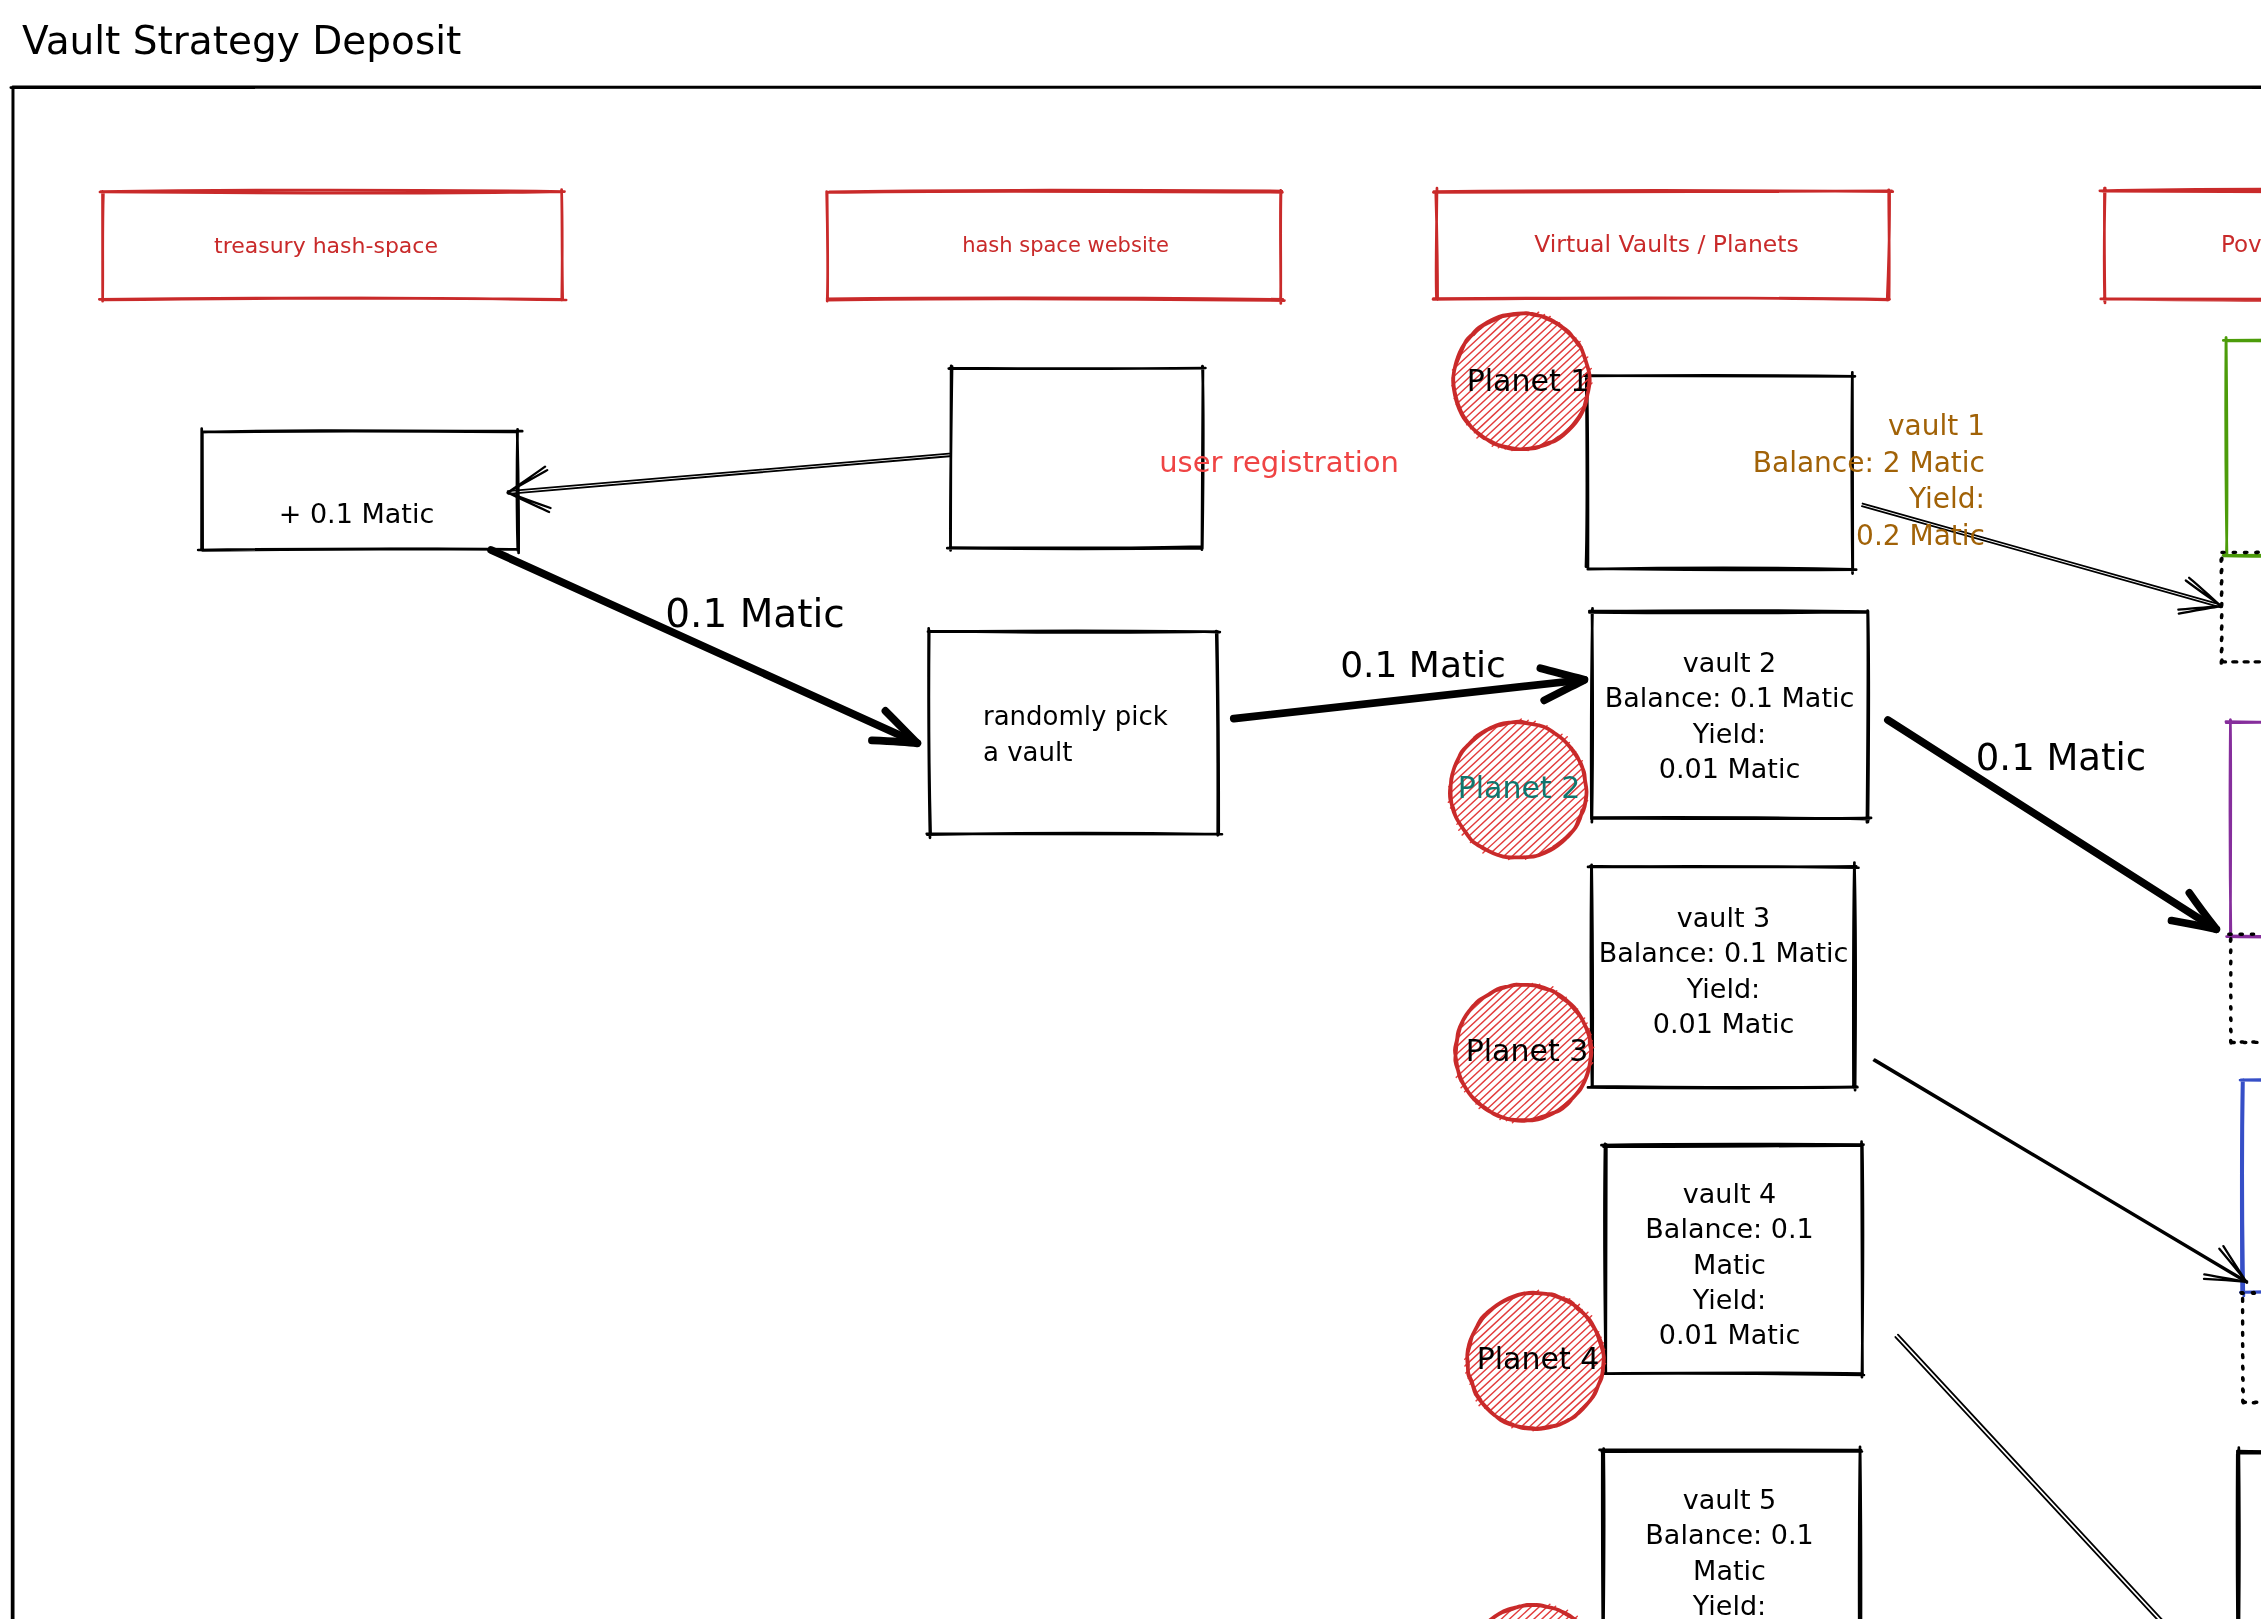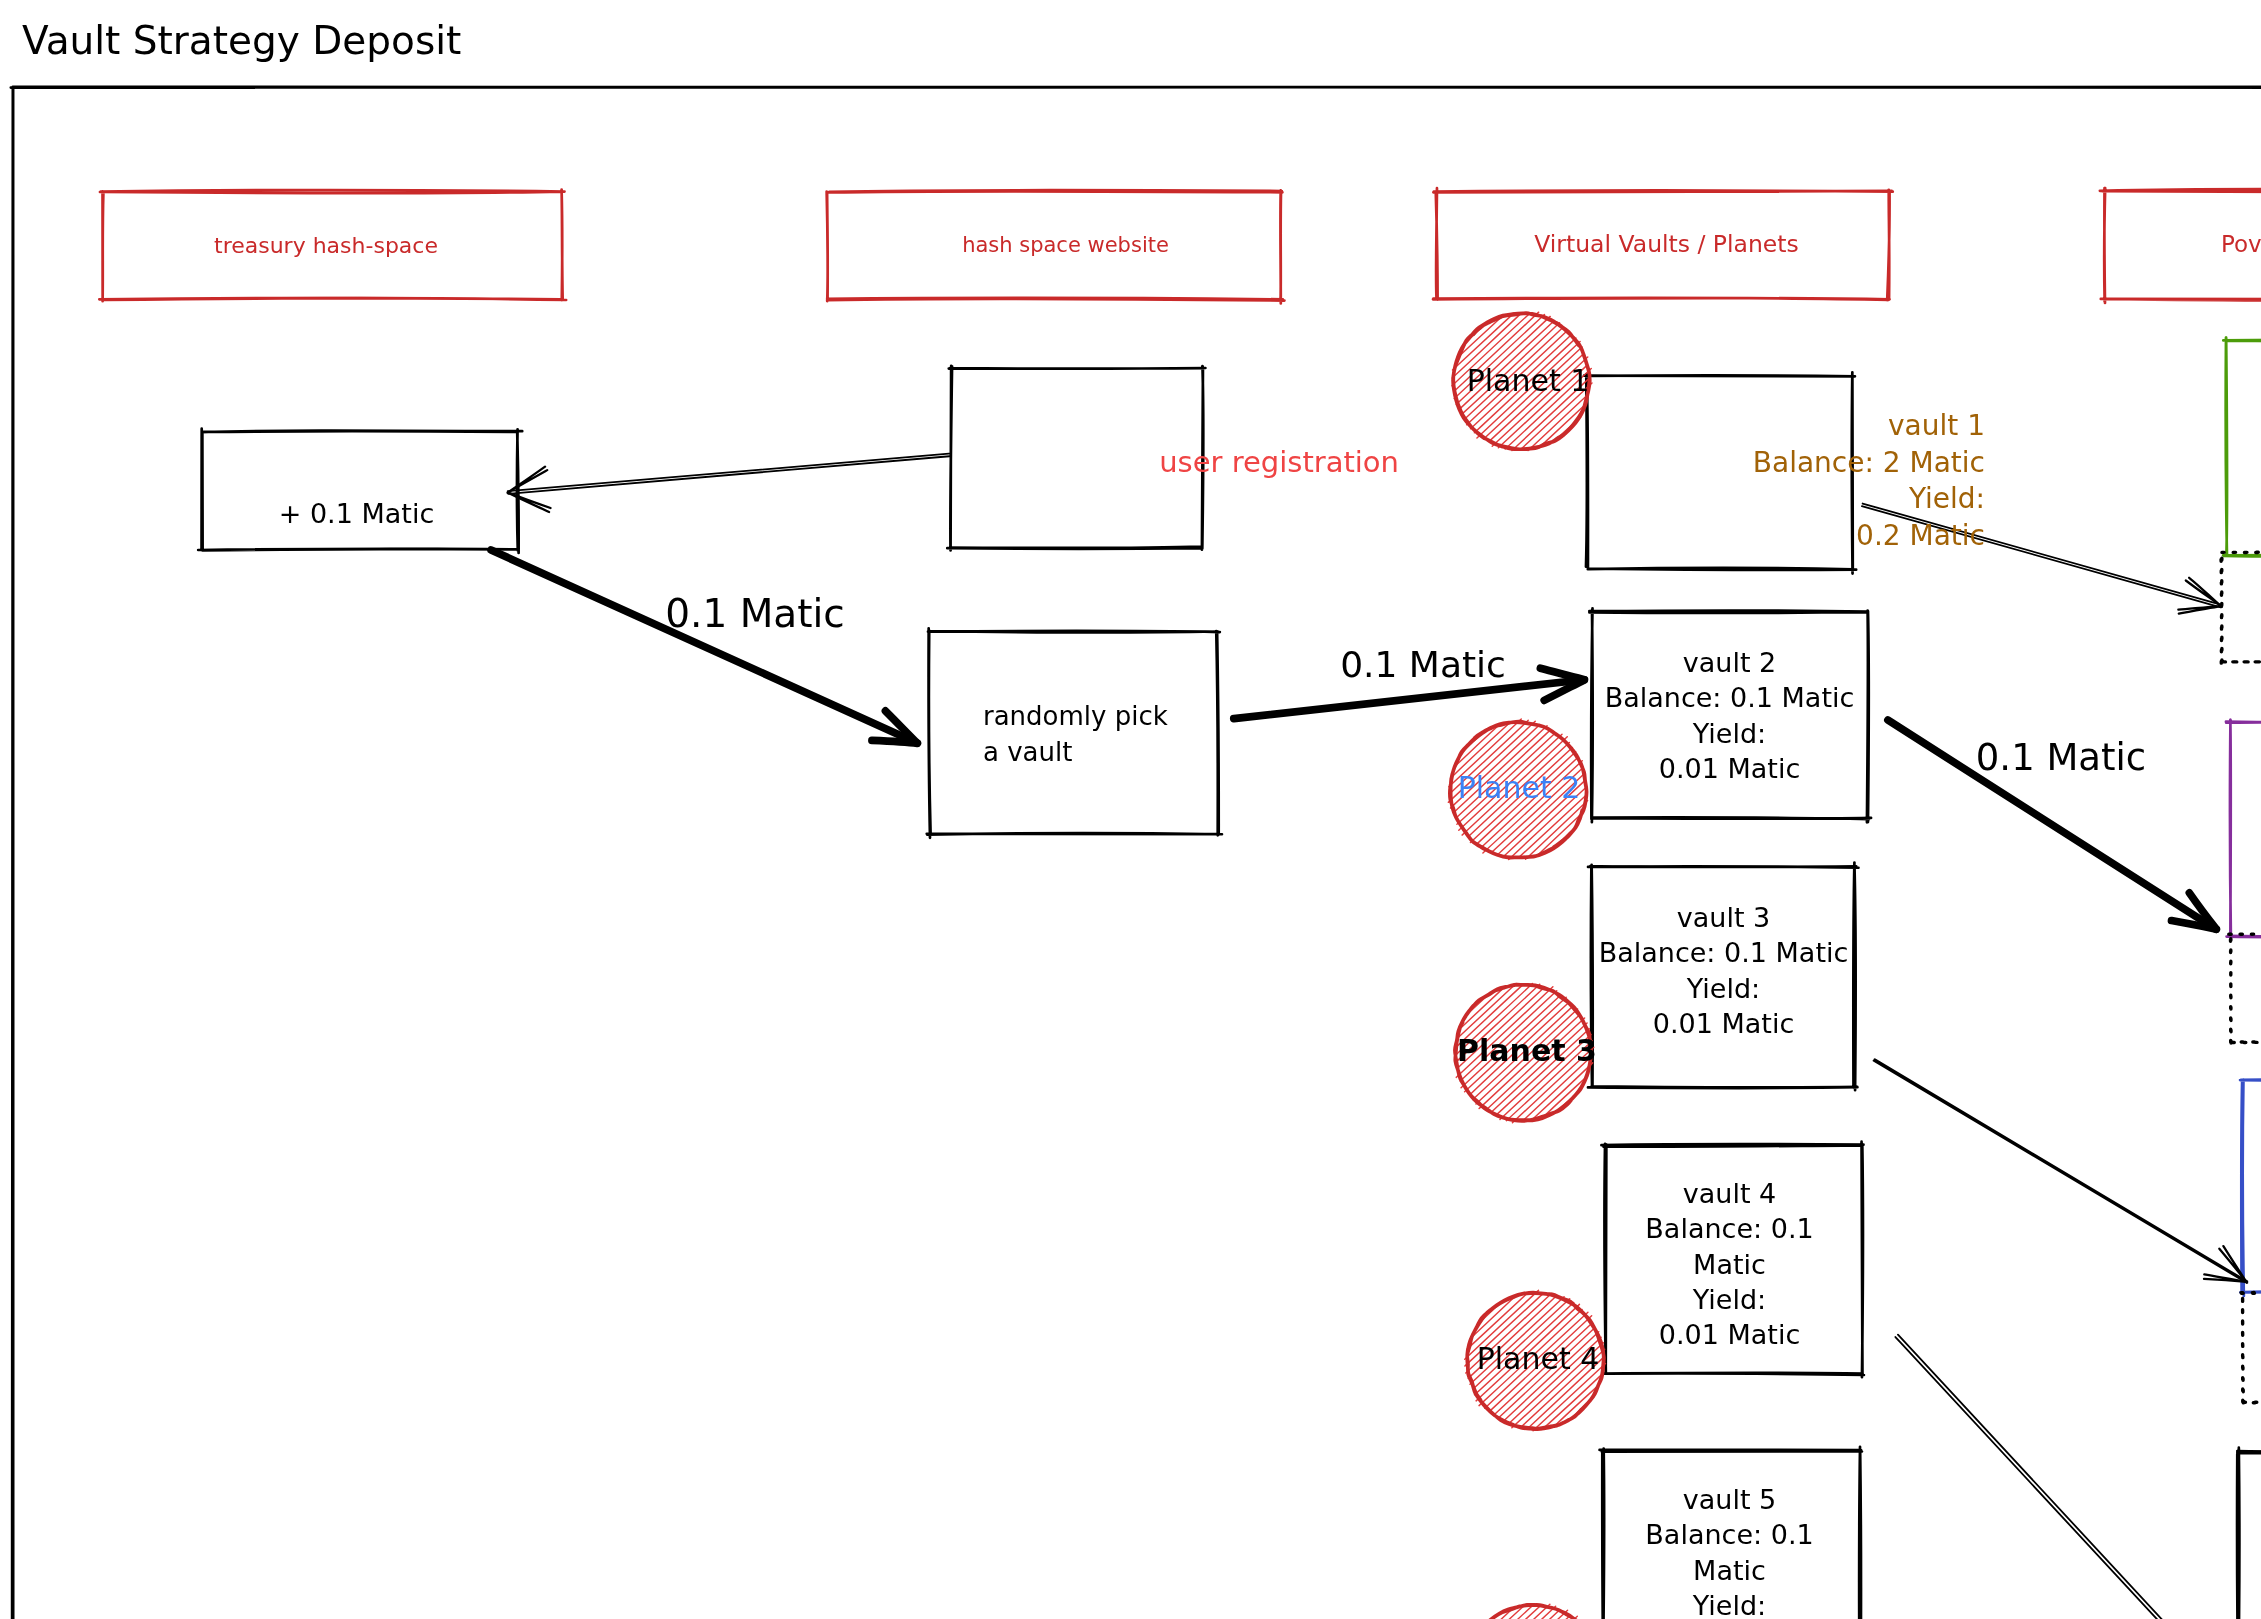--- a/index.html
+++ b/index.html
@@ -60,22 +60,22 @@
 </svg>
 <div class="lbl" style="left:22px;top:17.5px;width:814px;font-size:39px;color:#000000;line-height:1.2;text-align:left;">Vault Strategy Deposit</div>
 <div class="lbl" style="left:9.5px;top:232px;width:633px;font-size:22px;color:#c92a2a;line-height:1.3;text-align:center;">treasury hash-space</div>
 <div class="lbl" style="left:749px;top:232px;width:633px;font-size:21px;color:#c92a2a;line-height:1.3;text-align:center;">hash space website</div>
 <div class="lbl" style="left:1350px;top:229px;width:633px;font-size:23.5px;color:#c92a2a;line-height:1.3;">Virtual Vaults / Planets</div>
 <div class="lbl" style="left:2023px;top:230px;width:633px;font-size:23px;color:#c92a2a;line-height:1.3;text-align:center;">Poviders / Strategies</div>
 <div class="lbl" style="left:40px;top:472px;width:633px;font-size:27px;color:#000000;line-height:1.3;text-align:center;margin-top:24px;">+ 0.1 Matic</div>
 <div class="lbl" style="left:766px;top:444px;width:633px;font-size:29px;color:#ef4444;line-height:1.3;text-align:right;">user registration</div>
 <div class="lblblk" style="left:983px;top:699px;width:317px;font-size:26px;color:#000000;line-height:1.37;text-align:left;"><div>randomly pick</div><div>a vault</div></div>
 <div class="lbl" style="left:1415px;top:361px;width:226px;font-size:30px;color:#000000;line-height:1.3;text-align:center;">Planet 1</div>
-<div class="lbl" style="left:1406px;top:768px;width:226px;font-size:30px;color:#3b82f6;line-height:1.3;text-align:center;">Planet 2</div>
-<div class="lbl" style="left:1414px;top:1031px;width:226px;font-size:30px;color:#000000;line-height:1.3;text-align:center;font-weight:bold;">Planet 3</div>
+<div class="lbl" style="left:1406px;top:768px;width:226px;font-size:30px;color:#0f766e;line-height:1.3;text-align:center;">Planet 2</div>
+<div class="lbl" style="left:1414px;top:1031px;width:226px;font-size:30px;color:#000000;line-height:1.3;text-align:center;">Planet 3</div>
 <div class="lbl" style="left:1425px;top:1339px;width:226px;font-size:30px;color:#000000;line-height:1.3;text-align:center;">Planet 4</div>
 
 <div class="lblblk" style="left:1578px;top:408px;width:407px;font-size:28px;color:#a16207;line-height:1.31;text-align:right;"><div>vault 1</div><div>Balance: 2 Matic</div><div>Yield:</div><div>0.2 Matic</div></div>
 <div class="lblblk" style="left:1526px;top:645px;width:407px;font-size:27px;color:#000000;line-height:1.31;text-align:center;"><div>vault 2</div><div>Balance: 0.1 Matic</div><div>Yield:</div><div>0.01 Matic</div></div>
 <div class="lblblk" style="left:1520px;top:900px;width:407px;font-size:27px;color:#000000;line-height:1.31;text-align:center;"><div>vault 3</div><div>Balance: 0.1 Matic</div><div>Yield:</div><div>0.01 Matic</div></div>
 <div class="lblblk" style="left:1526px;top:1176px;width:407px;font-size:27px;color:#000000;line-height:1.31;text-align:center;"><div>vault 4</div><div>Balance: 0.1</div><div>Matic</div><div>Yield:</div><div>0.01 Matic</div></div>
 <div class="lblblk" style="left:1526px;top:1482px;width:407px;font-size:27px;color:#000000;line-height:1.31;text-align:center;"><div>vault 5</div><div>Balance: 0.1</div><div>Matic</div><div>Yield:</div></div>
 <div class="lbl" style="left:2166px;top:426px;width:362px;font-size:34px;color:#4c9c0a;line-height:1.3;text-align:center;">makerdao</div>
 <div class="lbl" style="left:2167px;top:809px;width:362px;font-size:31px;color:#862e9c;line-height:1.3;text-align:center;">uniswap</div>
 <div class="lbl" style="left:2180px;top:1162px;width:362px;font-size:35px;color:#364fc7;line-height:1.3;text-align:center;">yearn</div>

